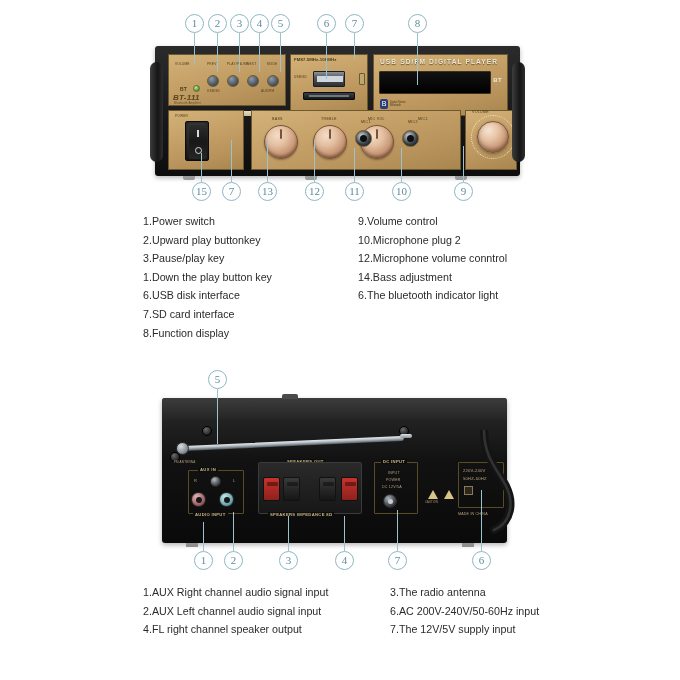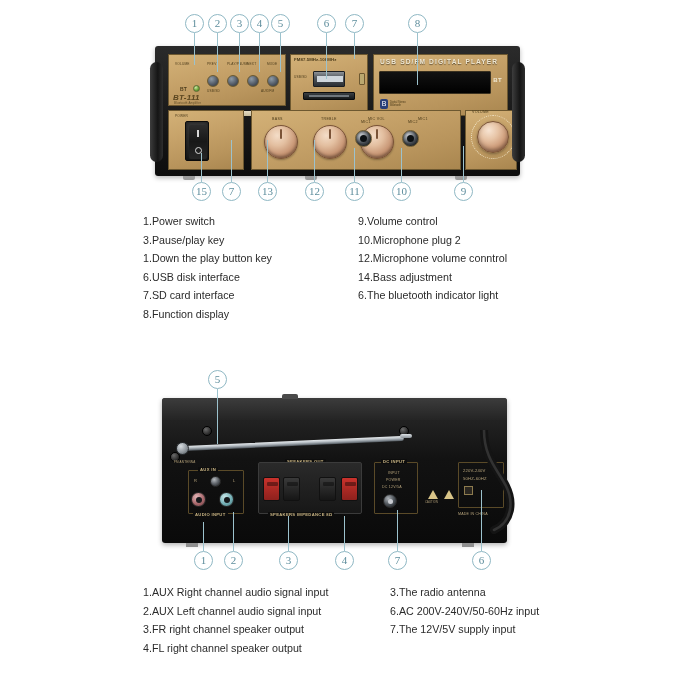--- a/index.html
+++ b/index.html
@@ -566,36 +566,36 @@
     <div class="leader" style="left: 344px; top: 516px; height: 35px;"></div>
     <div class="callout" style="left: 335px; top: 551px;">4</div>
     <div class="leader" style="left: 397px; top: 510px; height: 41px;"></div>
     <div class="callout" style="left: 388px; top: 551px;">7</div>
     <div class="leader" style="left: 481px; top: 490px; height: 61px;"></div>
     <div class="callout" style="left: 472px; top: 551px;">6</div>
   </div>
 
 <div class="legend" id="front-legend-left" style="left:143px; top:212px;">
     <div>1.Power switch</div>
+    <div>2.Upward play buttonkey</div>
     <div>3.Pause/play key</div>
     <div>1.Down the play button key</div>
     <div>6.USB disk interface</div>
     <div>7.SD card interface</div>
     <div>8.Function display</div>
   </div>
 <div class="legend" id="front-legend-right" style="left:358px; top:212px;">
     <div>9.Volume control</div>
     <div>10.Microphone plug 2</div>
     <div>12.Microphone volume conntrol</div>
     <div>14.Bass adjustment</div>
     <div>6.The bluetooth indicator light</div>
   </div>
 <div class="legend" id="rear-legend-left" style="left:143px; top:583px;">
     <div>1.AUX  Right channel audio signal input</div>
     <div>2.AUX Left channel audio signal input</div>
-    <div>3.FR right channel speaker output</div>
     <div>4.FL right channel speaker output</div>
   </div>
 <div class="legend" id="rear-legend-right" style="left:390px; top:583px;">
     <div>3.The radio antenna</div>
     <div>6.AC 200V-240V/50-60Hz input</div>
     <div>7.The 12V/5V supply input</div>
   </div>
 
 </body></html>

